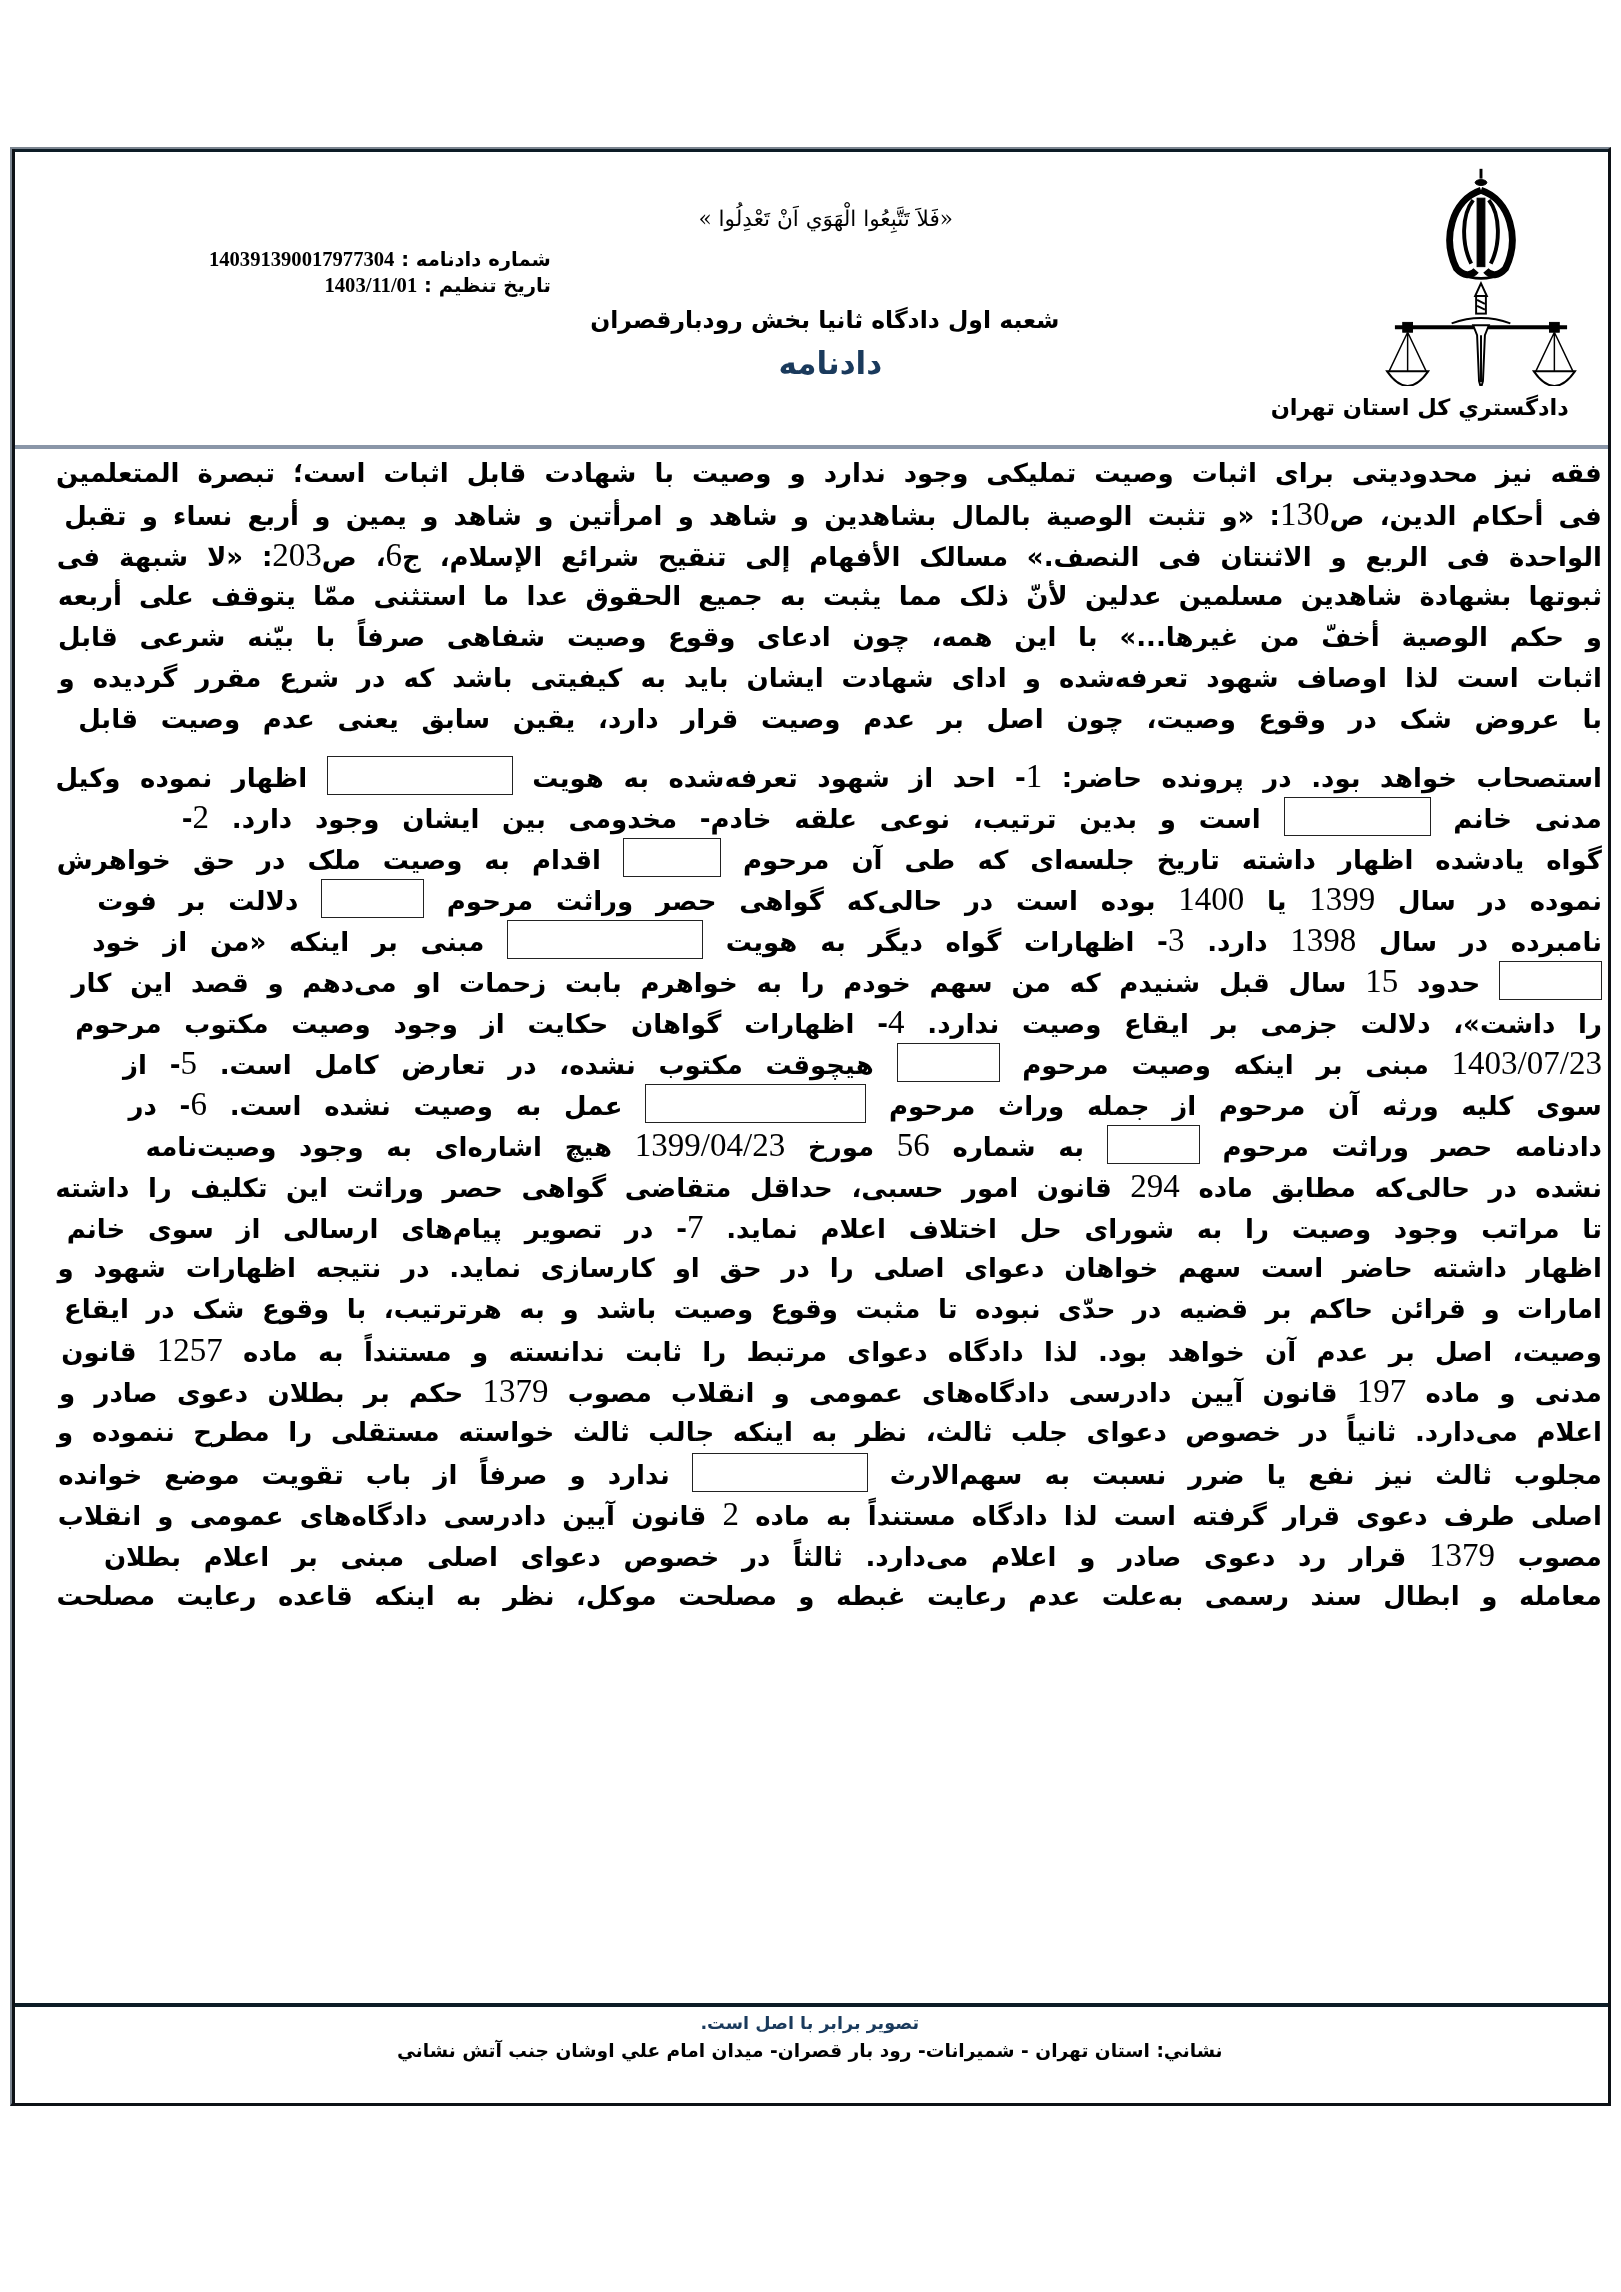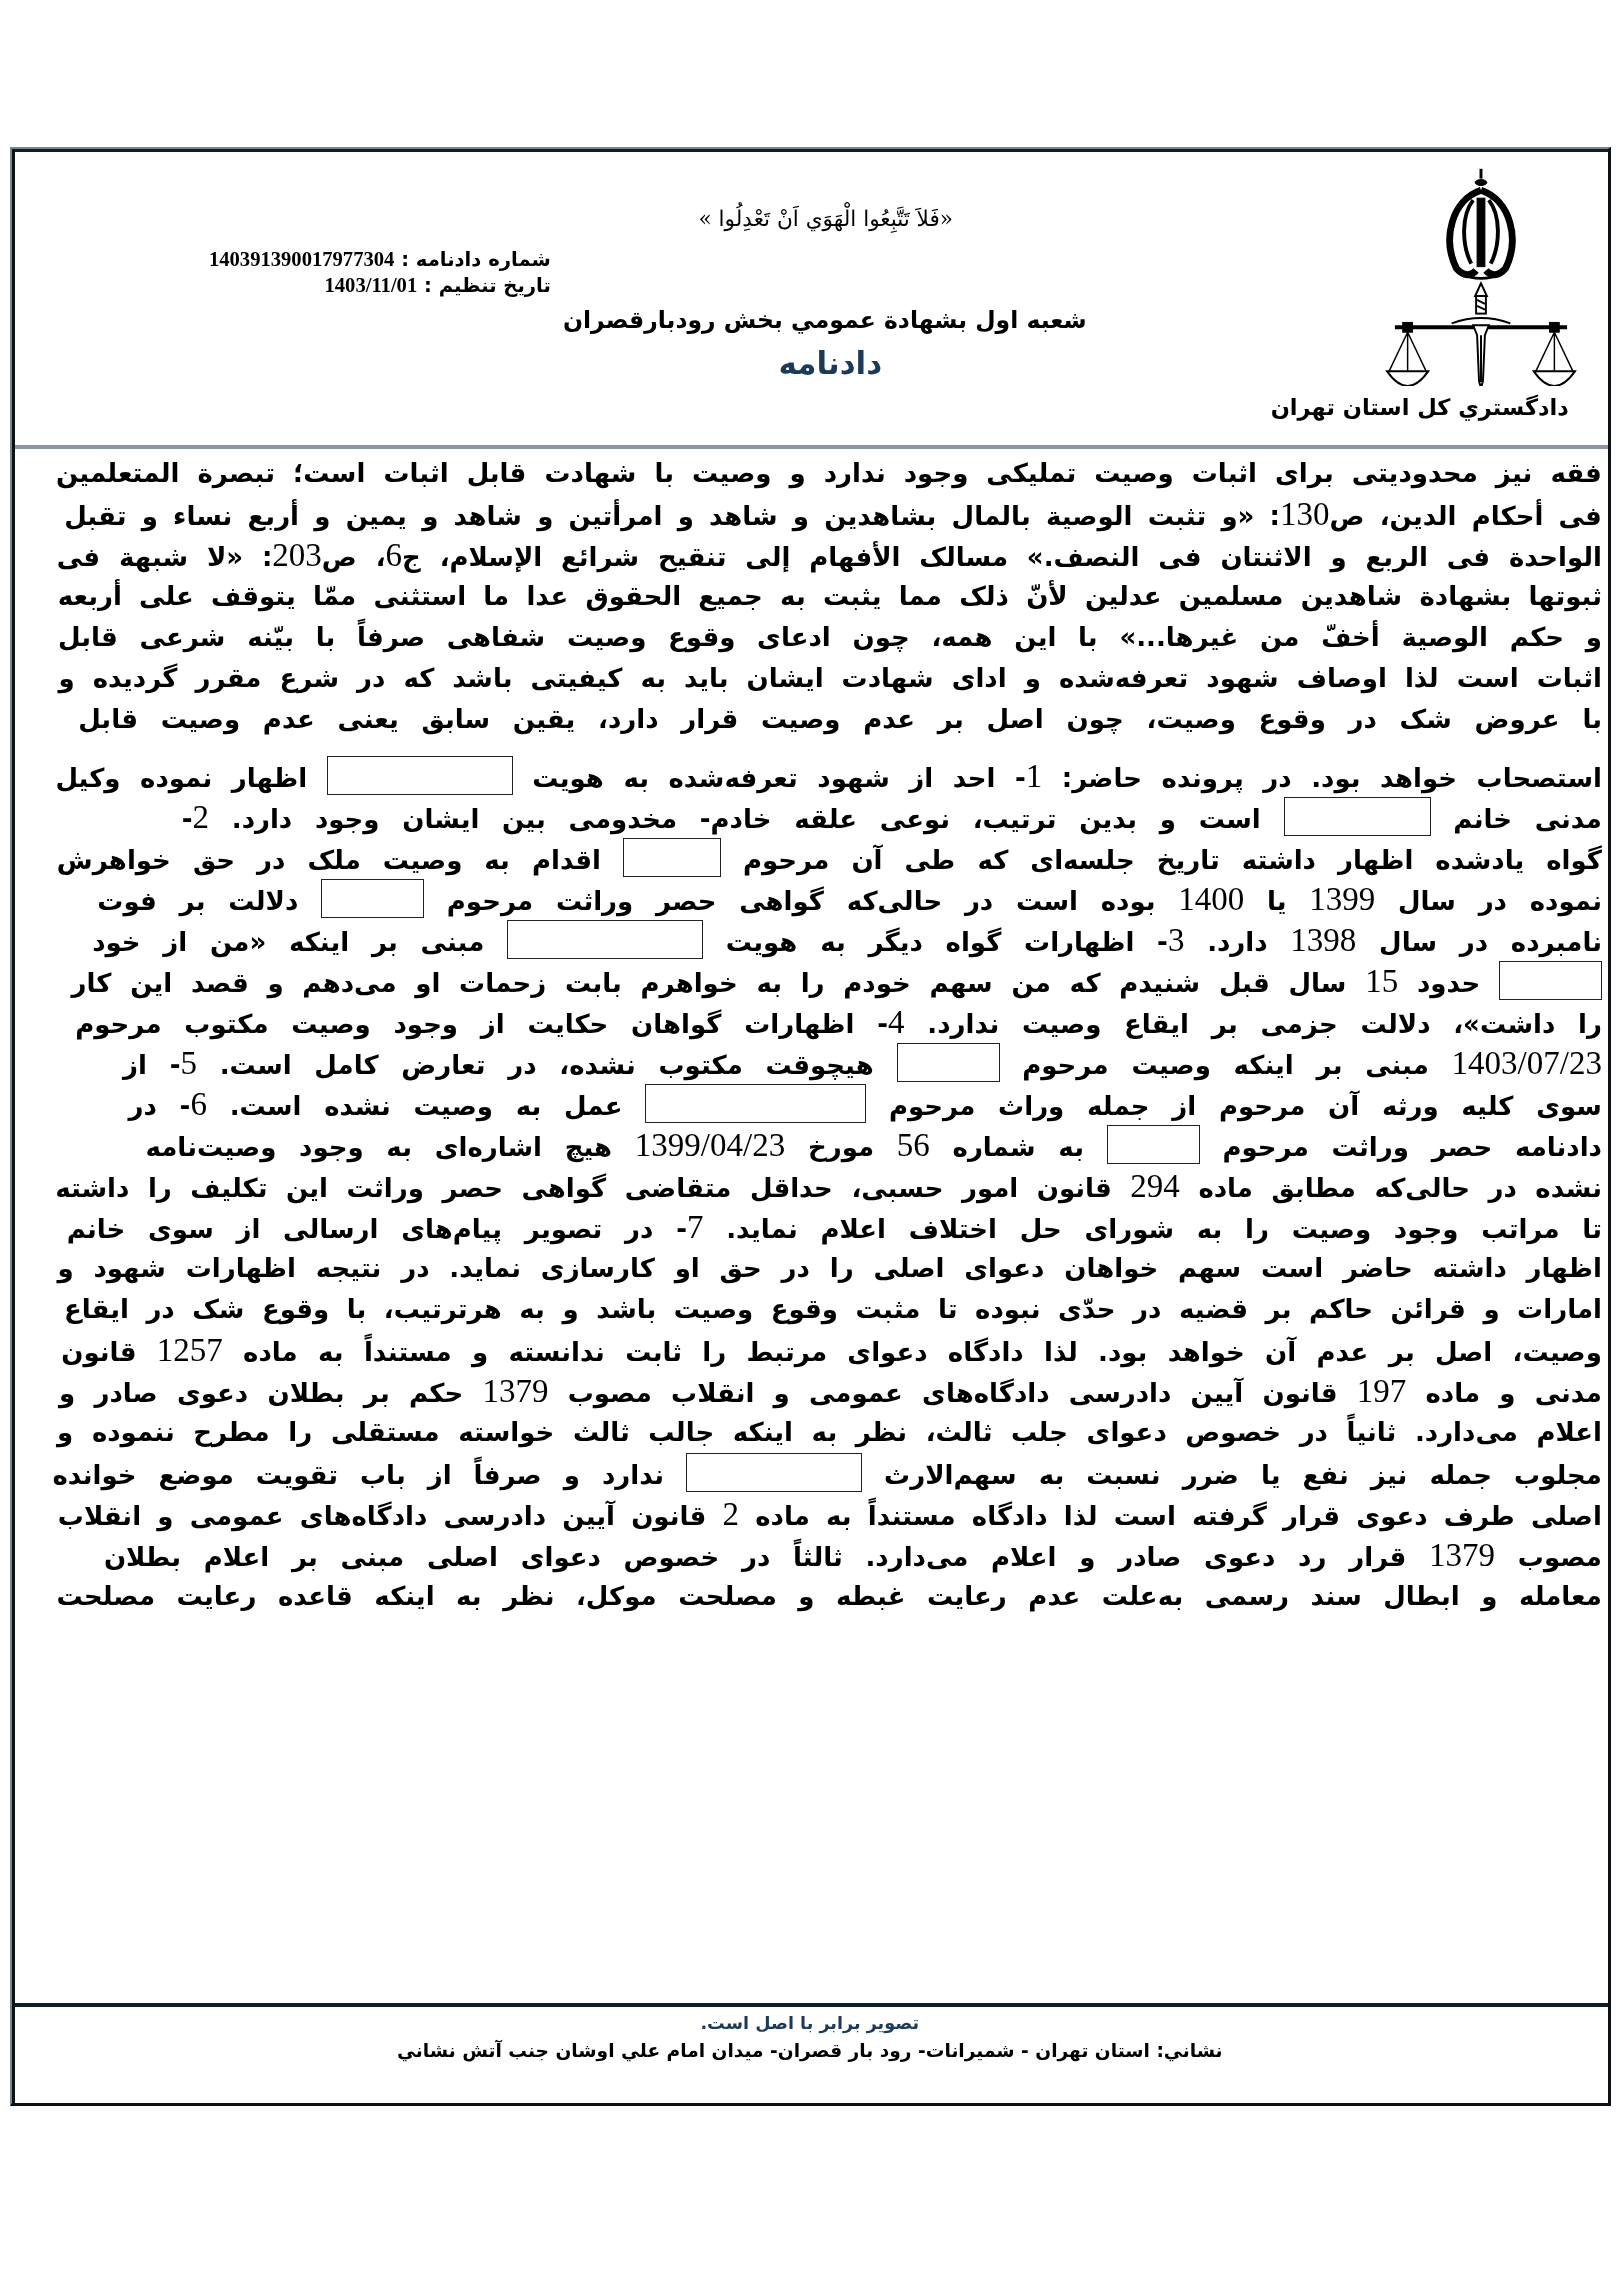--- a/index.html
+++ b/index.html
@@ -69,21 +69,21 @@
         <path d="M25 175 L6 215 M25 175 L44 215 M25 175 V215" fill="none" stroke-width="1.5"></path>
         <path d="M4 215 Q25 245 46 215 Z" fill="#fff" stroke-width="2"></path>
 
         <path d="M175 175 L156 215 M175 175 L194 215 M175 175 V215" fill="none" stroke-width="1.5"></path>
         <path d="M154 215 Q175 245 196 215 Z" fill="#fff" stroke-width="2"></path>
       </g>
     </svg>
     <div class="org-name">دادگستري كل استان تهران</div>
 
     <div class="motto">«فَلاَ تَتَّبِعُوا الْهَوَي اَنْ تَعْدِلُوا »</div>
-    <div class="branch">شعبه اول بشهادة عمومي بخش رودبارقصران</div>
+    <div class="branch">شعبه اول دادگاه ثانیا بخش رودبارقصران</div>
     <div class="doc-title">دادنامه</div>
 
     <div class="meta">
       <div class="meta-row">
         <span>شماره دادنامه :</span>
         <span class="meta-num">140391390017977304</span>
       </div>
       <div class="meta-row">
         <span>تاريخ تنظيم :</span>
         <span class="meta-num">1403/11/01</span>
@@ -110,21 +110,21 @@
       <span class="line" style="display: block;"><span style="display: inline-block; white-space: nowrap; word-spacing: 13.7px;"><span class="num">1403/07/23</span><span> مبنی بر اینکه وصیت مرحوم</span> <span class="redact" style="width: 103px;"></span> <span>هیچوقت مکتوب نشده، در تعارض کامل است. </span><span class="num">5</span><span>- از</span></span></span>
       <span class="line" style="display: block;"><span style="display: inline-block; white-space: nowrap; word-spacing: 13.7px;"><span>سوی کلیه ورثه آن مرحوم از جمله وراث مرحوم</span> <span class="redact" style="width: 221px;"></span> <span>عمل به وصیت نشده است. </span><span class="num">6</span><span>- در</span></span></span>
       <span class="line" style="display: block;"><span style="display: inline-block; white-space: nowrap; word-spacing: 13.7px;"><span>دادنامه حصر وراثت مرحوم</span> <span class="redact" style="width: 93px;"></span> <span>به شماره </span><span class="num">56</span><span> مورخ </span><span class="num">1399/04/23</span><span> هیچ اشاره‌ای به وجود وصیت‌نامه</span></span></span>
       <span class="line" style="display: block;"><span style="display: inline-block; white-space: nowrap; word-spacing: 9.5px;"><span>نشده در حالی‌که مطابق ماده </span><span class="num">294</span><span> قانون امور حسبی، حداقل متقاضی گواهی حصر وراثت این تکلیف را داشته</span></span></span>
       <span class="line" style="display: block;"><span style="display: inline-block; white-space: nowrap; word-spacing: 13.7px; margin-left: 21px;"><span>تا مراتب وجود وصیت را به شورای حل اختلاف اعلام نماید. </span><span class="num">7</span><span>- در تصویر پیام‌های ارسالی از سوی خانم</span></span></span>
       <span class="line" style="display: block;"><span style="display: inline-block; white-space: nowrap; word-spacing: 10.8px;"><span>اظهار داشته حاضر است سهم خواهان دعوای اصلی را در حق او کارسازی نماید. در نتیجه اظهارات شهود و</span></span></span>
       <span class="line" style="display: block;"><span style="display: inline-block; white-space: nowrap; word-spacing: 8.5px;"><span>امارات و قرائن حاکم بر قضیه در حدّی نبوده تا مثبت وقوع وصیت باشد و به هرترتیب، با وقوع شک در ایقاع</span></span></span>
       <span class="line" style="display: block;"><span style="display: inline-block; white-space: nowrap; word-spacing: 11.3px;"><span>وصیت، اصل بر عدم آن خواهد بود. لذا دادگاه دعوای مرتبط را ثابت ندانسته و مستنداً به ماده </span><span class="num">1257</span><span> قانون</span></span></span>
       <span class="line" style="display: block; text-decoration: underline;"><span style="display: inline-block; white-space: nowrap; word-spacing: 10.2px;"><span>مدنی و ماده </span><span class="num">197</span><span> قانون آیین دادرسی دادگاه‌های عمومی و انقلاب مصوب </span><span class="num">1379</span><span> حکم بر بطلان دعوی صادر و</span></span></span>
       <span class="line" style="display: block;"><span style="display: inline-block; white-space: nowrap; word-spacing: 9.6px;"><span>اعلام می‌دارد. ثانیاً در خصوص دعوای جلب ثالث، نظر به اینکه جالب ثالث خواسته مستقلی را مطرح ننموده و</span></span></span>
-      <span class="line" style="display: block;"><span style="display: inline-block; white-space: nowrap; word-spacing: 13px;"><span>مجلوب جمله نیز نفع یا ضرر نسبت به سهم‌الارث</span> <span class="redact" style="width: 176px;"></span> <span>ندارد و صرفاً از باب تقویت موضع خوانده</span></span></span>
+      <span class="line" style="display: block;"><span style="display: inline-block; white-space: nowrap; word-spacing: 13px;"><span>مجلوب ثالث نیز نفع یا ضرر نسبت به سهم‌الارث</span> <span class="redact" style="width: 176px;"></span> <span>ندارد و صرفاً از باب تقویت موضع خوانده</span></span></span>
       <span class="line" style="display: block;"><span style="display: inline-block; white-space: nowrap; word-spacing: 7.2px;"><span>اصلی طرف دعوی قرار گرفته است لذا دادگاه مستنداً به ماده </span><span class="num">2</span><span> قانون آیین دادرسی دادگاه‌های عمومی و انقلاب</span></span></span>
       <span class="line" style="display: block;"><span style="display: inline-block; white-space: nowrap; word-spacing: 13.7px;"><span>مصوب </span><span class="num">1379</span><span> قرار رد دعوی صادر و اعلام می‌دارد. ثالثاً در خصوص دعوای اصلی مبنی بر اعلام بطلان</span></span></span>
       <span class="line" style="display: block;"><span style="display: inline-block; white-space: nowrap; word-spacing: 12.5px;"><span>معامله و ابطال سند رسمی به‌علت عدم رعایت غبطه و مصلحت موکل، نظر به اینکه قاعده رعایت مصلحت</span></span></span>
     </div>
 
   <div class="footer-sep"></div>
   <div class="footer">
     <div class="footer-note">تصوير برابر با اصل است.</div>
     <div class="footer-address">نشاني:  استان تهران - شميرانات- رود بار قصران- ميدان امام علي اوشان جنب آتش نشاني</div>
   </div>

